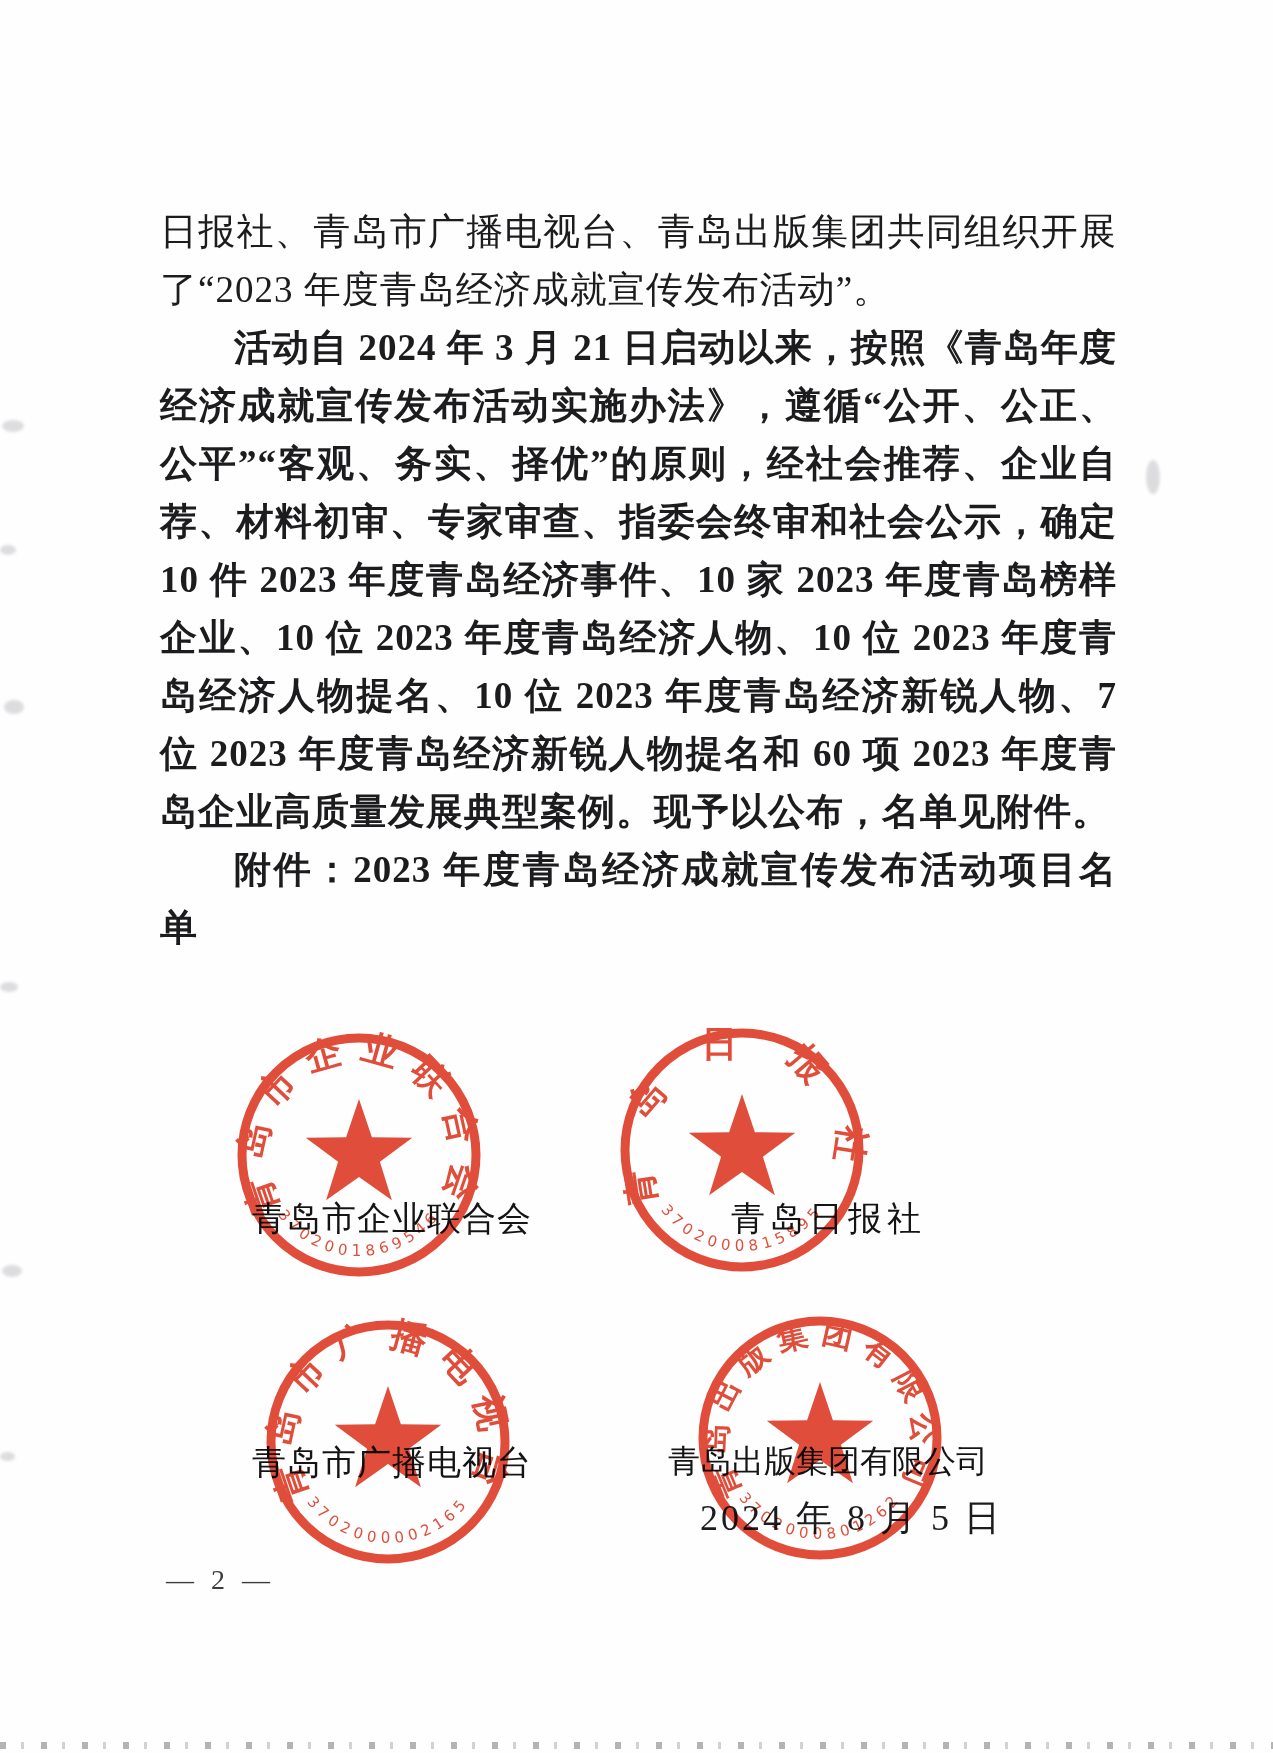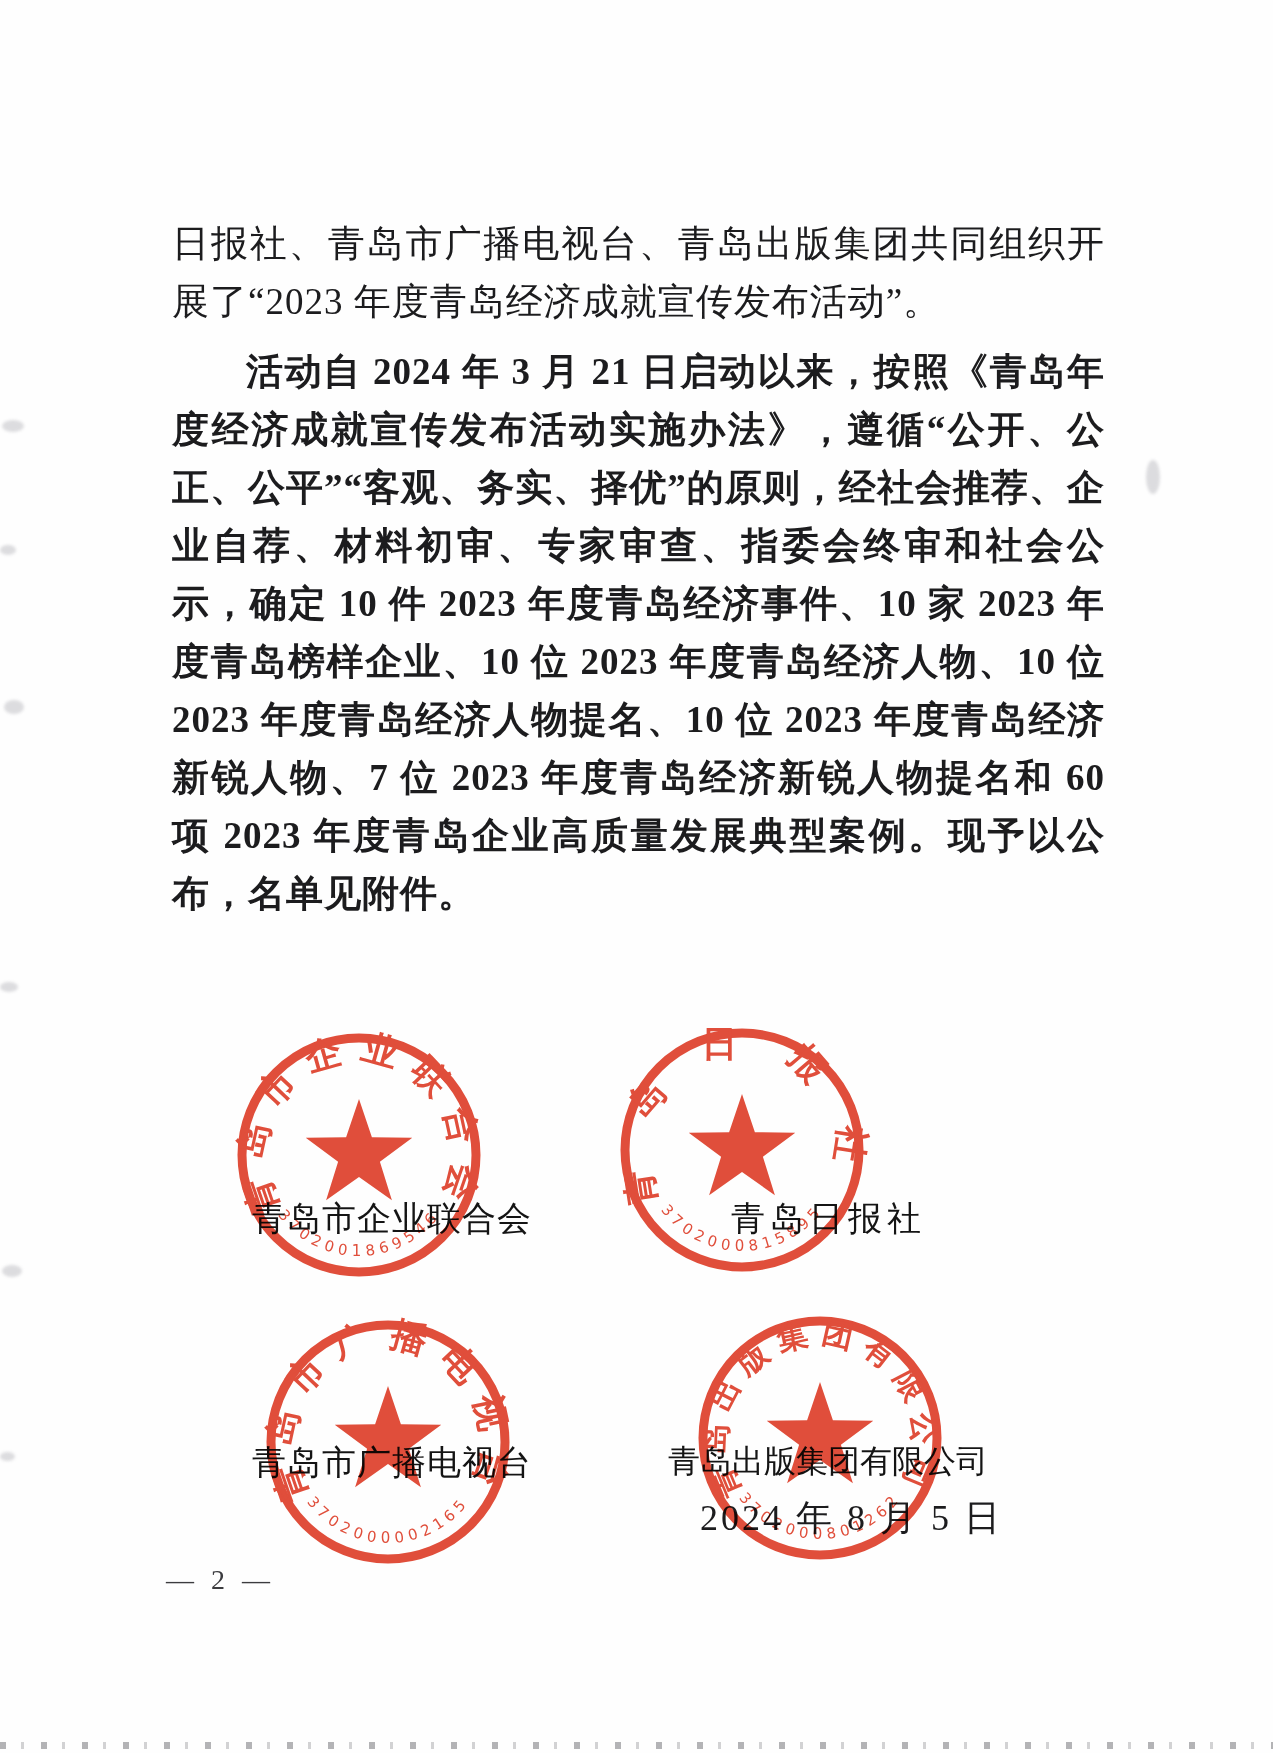--- a/index.html
+++ b/index.html
@@ -5,21 +5,21 @@
   html,body{margin:0;padding:0;background:#ffffff;}
   .page{
     position:relative;width:1273px;height:1753px;background:#fefefe;overflow:hidden;
     font-family:"Liberation Serif","DejaVu Serif",serif;color:#1c1c1e;
   }
   .body-text{
     position:absolute;left:160px;top:203px;width:957px;
     font-size:37px;line-height:58px;letter-spacing:1px;
     text-align:justify;
   }
-  .body-text p{margin:12px;}
+  .body-text p{margin:0;}
   .indent{text-indent:2em;font-weight:bold;}
   .attachment{margin-top:52px;}
   .org-label{
     position:absolute;z-index:1;white-space:nowrap;
     font-size:34px;color:#141414;letter-spacing:1px;
   }
   .org-label.wide{letter-spacing:5px;}
   .org-label.small{font-size:32px;letter-spacing:0;}
   .date-line{position:absolute;left:700px;top:1494px;z-index:1;font-size:36px;letter-spacing:3px;white-space:nowrap;}
   .page-number{position:absolute;left:166px;top:1564px;font-size:28px;letter-spacing:5px;color:#3c3c3f;}
@@ -45,20 +45,21 @@
     <path id="arcTop" d="M 53 183.9 A 94 94 0 1 1 207 183.9"></path>
     <path id="arcBot" d="M 49.9 191.5 A 101 101 0 0 0 210.1 191.5"></path>
   </defs>
 </svg>
 
 <div class="page">
 
   <div class="body-text">
     <p>日报社、青岛市广播电视台、青岛出版集团共同组织开展了“2023 年度青岛经济成就宣传发布活动”。</p>
     <p class="indent">活动自 2024 年 3 月 21 日启动以来，按照《青岛年度经济成就宣传发布活动实施办法》，遵循“公开、公正、公平”“客观、务实、择优”的原则，经社会推荐、企业自荐、材料初审、专家审查、指委会终审和社会公示，确定 10 件 2023 年度青岛经济事件、10 家 2023 年度青岛榜样企业、10 位 2023 年度青岛经济人物、10 位 2023 年度青岛经济人物提名、10 位 2023 年度青岛经济新锐人物、7 位 2023 年度青岛经济新锐人物提名和 60 项 2023 年度青岛企业高质量发展典型案例。现予以公布，名单见附件。</p>
+    <p class="indent attachment">附件：2023 年度青岛经济成就宣传发布活动项目名单</p>
   </div>
 
   <div class="org-label" style="left:252px;top:1196px;">青岛市企业联合会</div>
   <div class="org-label wide" style="left:731px;top:1196px;">青岛日报社</div>
   <div class="org-label" style="left:252px;top:1440px;">青岛市广播电视台</div>
   <div class="org-label small" style="left:668px;top:1440px;">青岛出版集团有限公司</div>
 
   <div class="date-line">2024 年 8 月 5 日</div>
   <div class="page-number">— 2 —</div>
 

